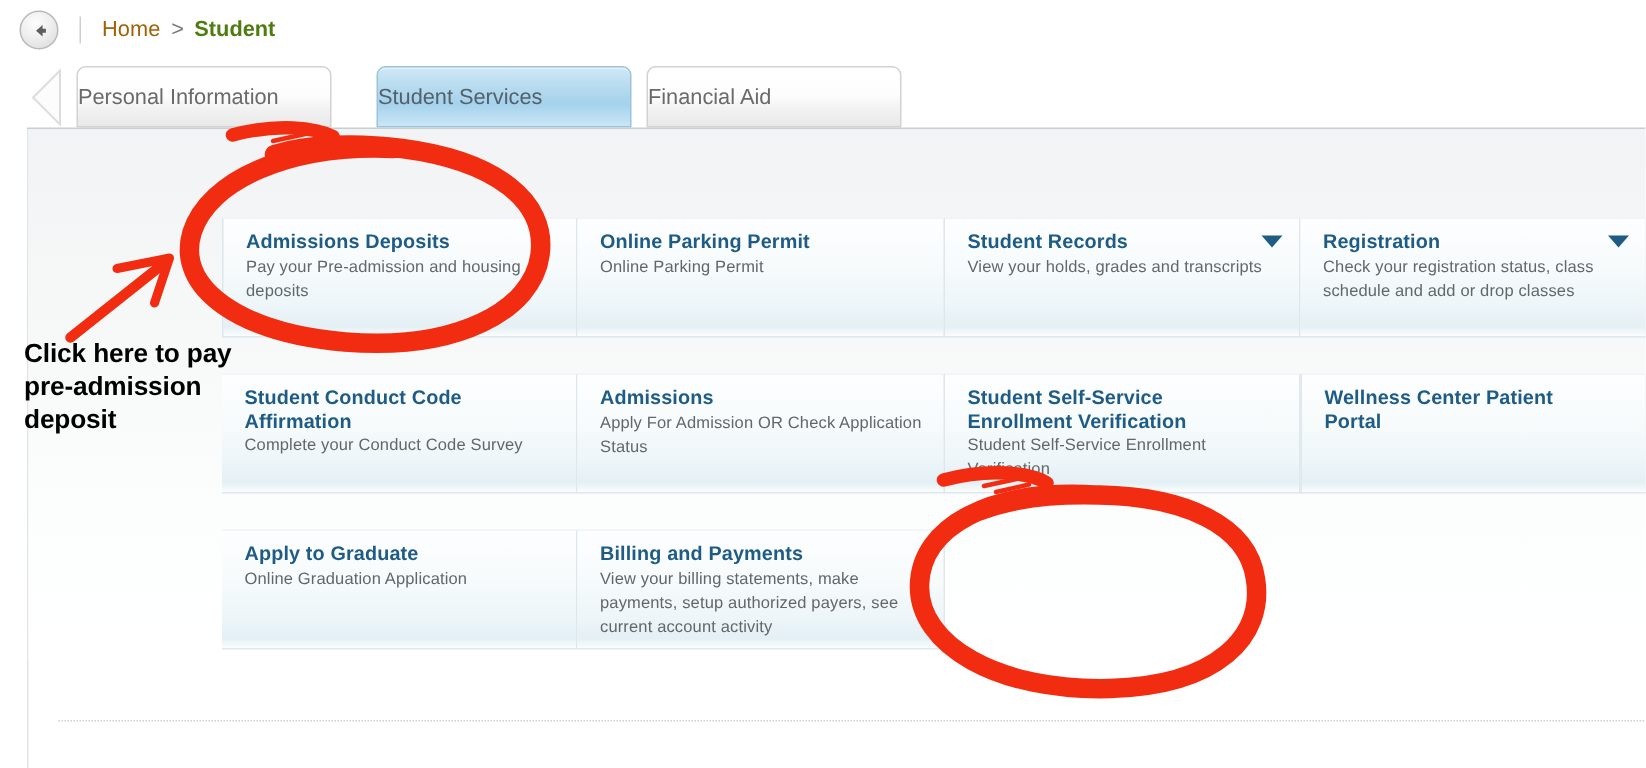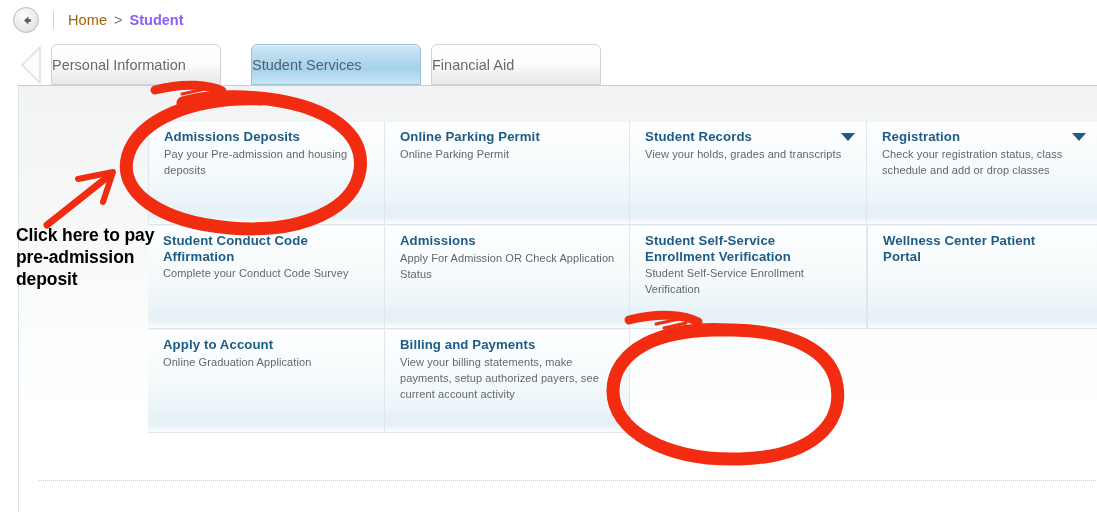--- a/index.html
+++ b/index.html
@@ -49,21 +49,21 @@
     color: #a16207;
     letter-spacing: .1px;
   }
   .bc-sep {
     font-size: 14.5px;
     color: #7a7a7a;
     margin: 0 7px;
   }
   .bc-current {
     font-size: 14.5px;
-    color: #8b5cf6;
+    color: #4d7c0f;
     font-weight: bold;
   }
 
   
   #tab-strip {
     position: absolute;
     left: 0; top: 40px;
     width: 1097px; height: 46px;
   }
   #tab-underline {
@@ -134,20 +134,21 @@
   .cell {
     box-sizing: border-box;
     border-right: 1px solid #dde7ec;
     border-bottom: 1px solid #dde7ec;
     border-top: 1px solid #eef4f7;
     background: linear-gradient(to bottom,
                 #fdfeff 0%, #f7fbfc 40%, #eef6f9 72%, #e4f0f5 92%, #fbfdfd 100%);
     padding: 7px 11px 6px 15px;
     position: relative;
     overflow: hidden;
+    margin-top: 24px;
   }
   .cell.first-col { border-left: 1px solid #dde7ec; }
   .cell.empty { background: transparent; border-right-color: transparent; border-bottom-color: transparent; border-top-color: transparent; }
   .cell-title {
     font-size: 13.2px;
     font-weight: bold;
     color: #1f5c85;
     line-height: 15.5px;
     padding-right: 22px;
     letter-spacing: .1px;
@@ -261,21 +262,21 @@
         <div class="cell-title">Student Self-Service Enrollment Verification</div>
         <div class="cell-desc">Student Self-Service Enrollment Verification</div>
       </div>
 
       <div class="cell first-col">
         <div class="cell-title">Wellness Center Patient Portal</div>
         <div class="cell-desc"></div>
       </div>
 
       <div class="cell">
-        <div class="cell-title">Apply to Account</div>
+        <div class="cell-title">Apply to Graduate</div>
         <div class="cell-desc">Online Graduation Application</div>
       </div>
 
       <div class="cell">
         <div class="cell-title">Billing and Payments</div>
         <div class="cell-desc">View your billing statements, make payments, setup authorized payers, see current account activity</div>
       </div>
 
       <div class="cell empty"></div>
 

